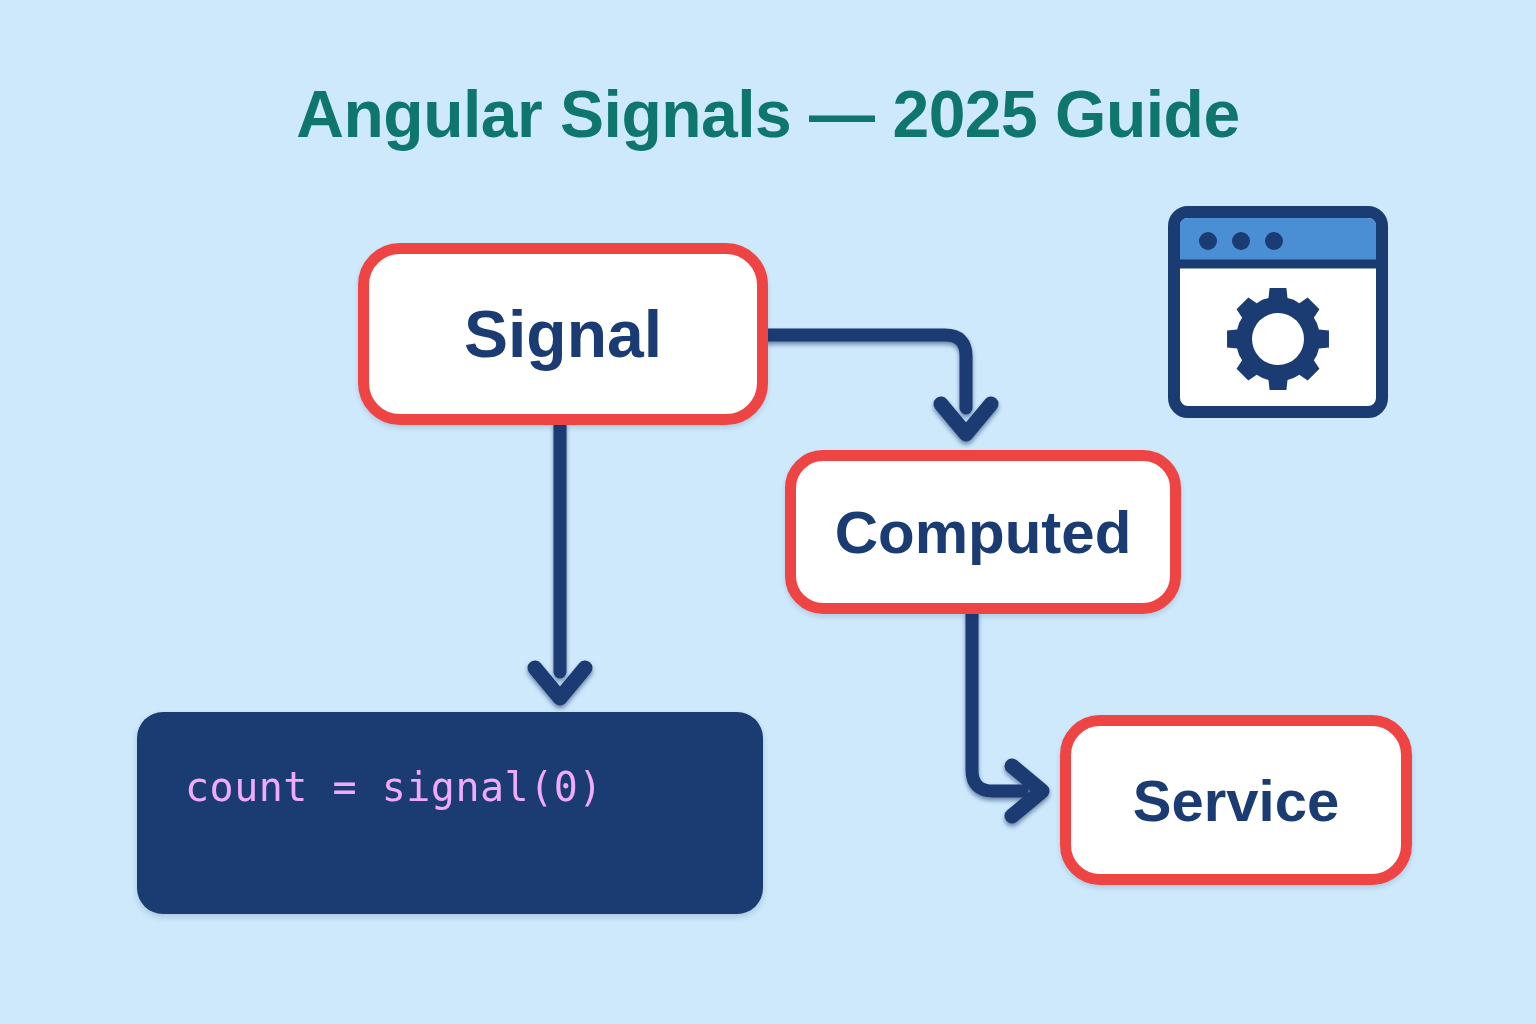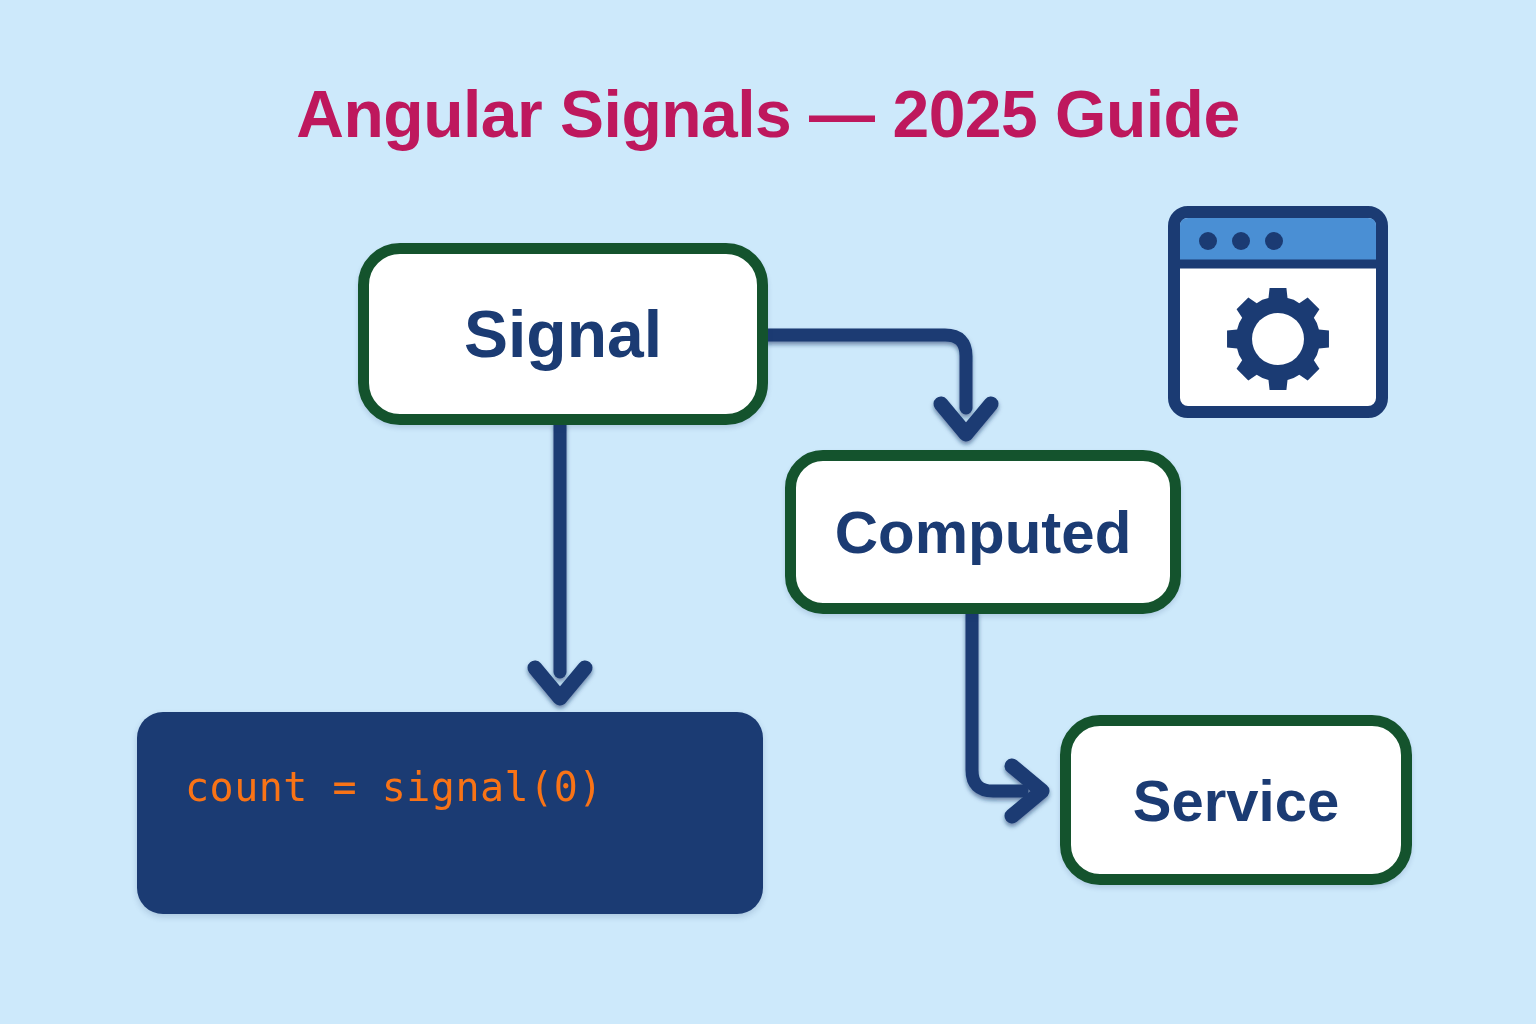--- a/index.html
+++ b/index.html
@@ -22,30 +22,30 @@
 
   
   #title {
     position: absolute;
     left: 0;
     top: 76px;
     width: 1536px;
     text-align: center;
     font-size: 66px;
     font-weight: bold;
-    color: #be185d;
+    color: #0f766e;
     letter-spacing: -0.5px;
     white-space: nowrap;
   }
 
   
   .node {
     position: absolute;
     background: #ffffff;
-    border: 11px solid #14532d;
+    border: 11px solid #ef4444;
     border-radius: 42px;
     box-sizing: border-box;
     display: flex;
     align-items: center;
     justify-content: center;
     color: #1b3b73;
     font-weight: bold;
     box-shadow: 0 3px 5px rgba(20,50,100,0.15);
   }
   #node-signal {
@@ -71,21 +71,21 @@
     position: absolute;
     left: 137px;  top: 712px;
     width: 626px; height: 202px;
     background: #1b3b73;
     border-radius: 26px;
     box-sizing: border-box;
     padding: 44px 0 0 48px;
     box-shadow: 0 3px 6px rgba(20,50,100,0.18);
   }
   .code-line {
-    color: #f97316;
+    color: #f0abfc;
     font-family: "DejaVu Sans Mono", monospace;
     font-size: 40px;
     line-height: 62px;
     white-space: pre;
     letter-spacing: 0.5px;
   }
 
   
   #connectors {
     position: absolute;

